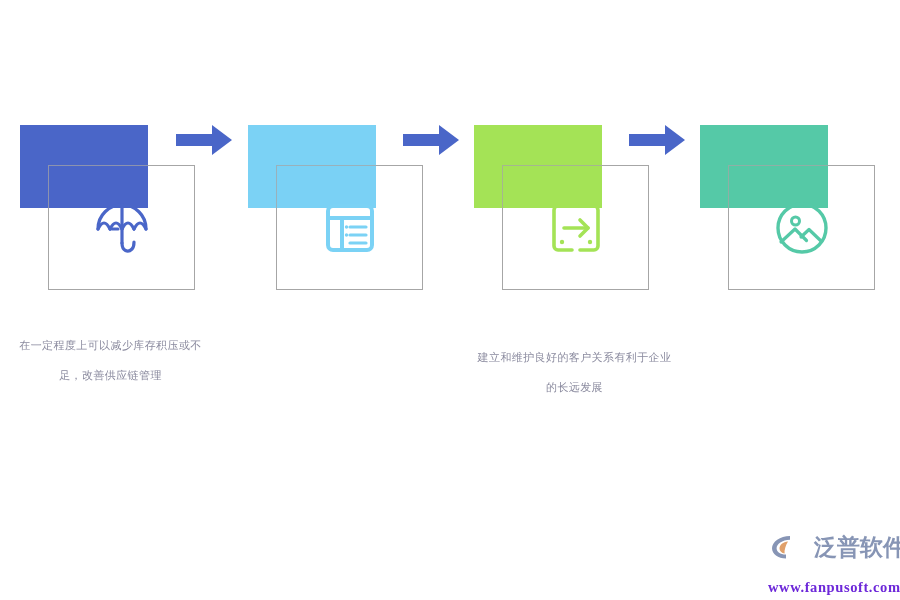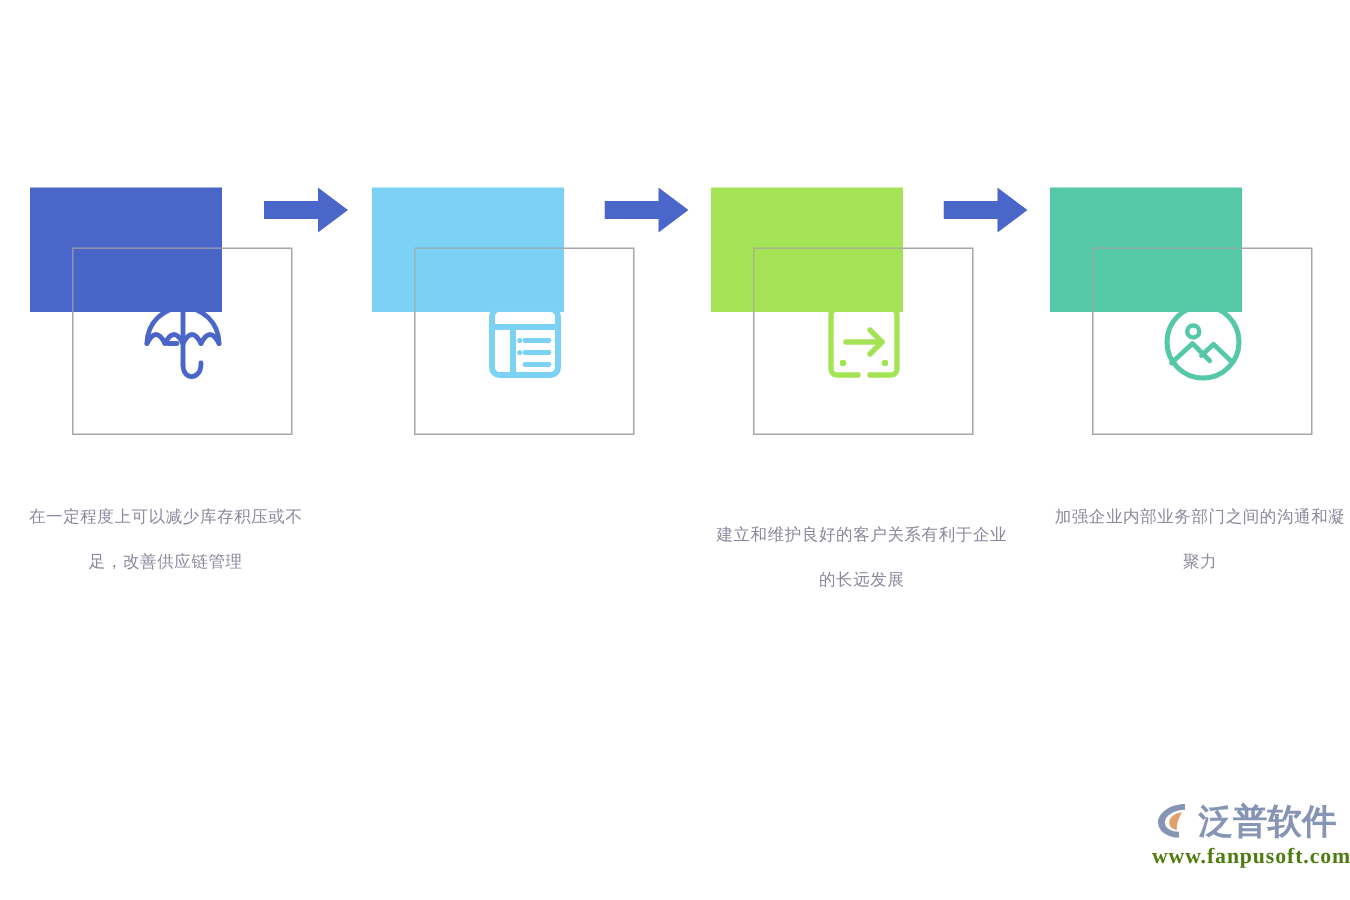--- a/index.html
+++ b/index.html
@@ -118,21 +118,21 @@
   .logo {
     position: absolute;
     left: 768px;
     top: 532px;
     width: 125px;
     height: 52px;
   }
   .logo-row {
     display: flex;
     align-items: center;
-    gap: 3px;
+    gap: 18px;
     height: 30px;
   }
   .logo-mark {
     width: 28px;
     height: 28px;
     flex: 0 0 28px;
   }
   .logo-mark svg { display: block; }
   .logo-name {
     font-family: "Liberation Sans", "DejaVu Sans", sans-serif;
@@ -140,24 +140,24 @@
     font-weight: bold;
     color: #8795b5;
     letter-spacing: 0px;
     white-space: nowrap;
     line-height: 28px;
   }
   .logo-url {
     font-family: "Liberation Serif", "DejaVu Serif", serif;
     font-size: 14.5px;
     font-weight: bold;
-    color: #4d7c0f;
+    color: #6d28d9;
     letter-spacing: 0.6px;
     white-space: nowrap;
-    margin-top: 1px;
+    margin-top: 17px;
     text-align: left;
   }
 </style>
 </head>
 <body>
 
 <div class="canvas">
 
   <div class="step step-1">
     <div class="graphic">
@@ -244,21 +244,20 @@
     </svg>
   </div>
   <div class="arrow arrow-3">
     <svg width="56" height="30" viewBox="0 0 56 30" aria-hidden="true">
       <path d="M0 9 L36 9 L36 0 L56 15 L36 30 L36 21 L0 21 Z" fill="#4a66c8"></path>
     </svg>
   </div>
 
   <div class="caption cap-1">在一定程度上可以减少库存积压或不足，改善供应链管理</div>
   <div class="caption cap-3">建立和维护良好的客户关系有利于企业的长远发展</div>
-  <div class="caption cap-4">加强企业内部业务部门之间的沟通和凝聚力</div>
 
   <div class="logo">
     <div class="logo-row">
       <span class="logo-mark">
         <svg width="28" height="28" viewBox="0 0 28 28" aria-hidden="true">
           <path d="M22 3 C12 3 4 9 4 15.2 C4 21 10 25.5 18 25.5 L18 21.5 C12 21.5 8.6 18.6 8.6 15.2 C8.6 11.4 14 6.8 22 6.8 Z" fill="#8795b5"></path>
           <path d="M20 8.5 C15 9 11.5 12 11.5 15.4 C11.5 18 13.6 20 16.6 20.4 C16.2 17 17.6 12.6 20 8.5 Z" fill="#e0a06a"></path>
         </svg>
       </span>
       <span class="logo-name">泛普软件</span>

